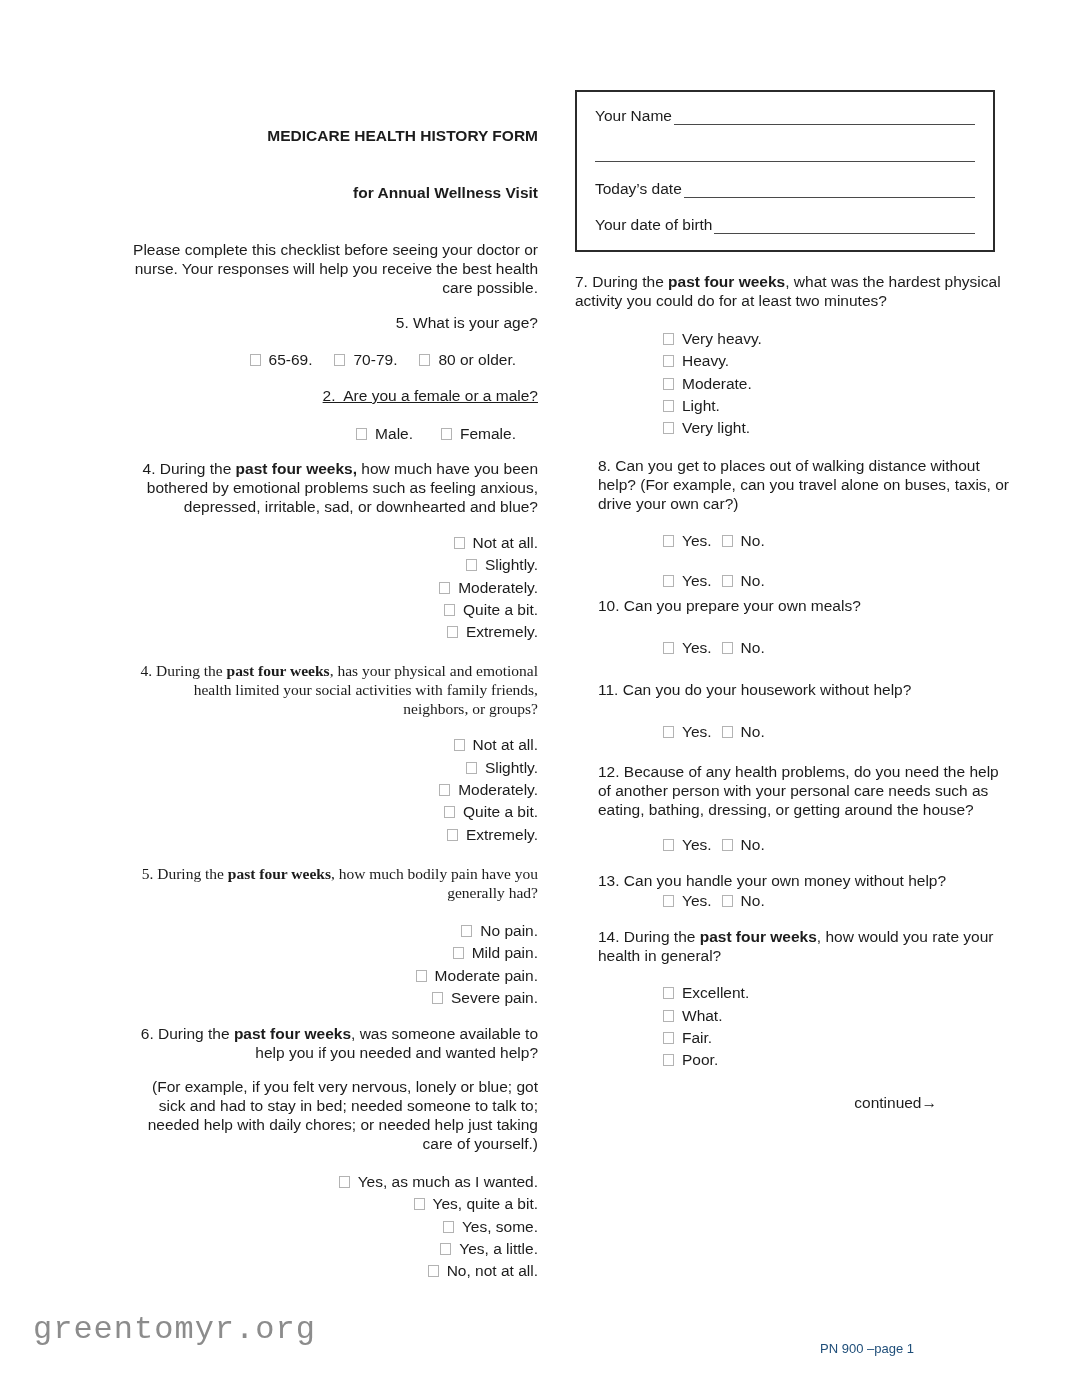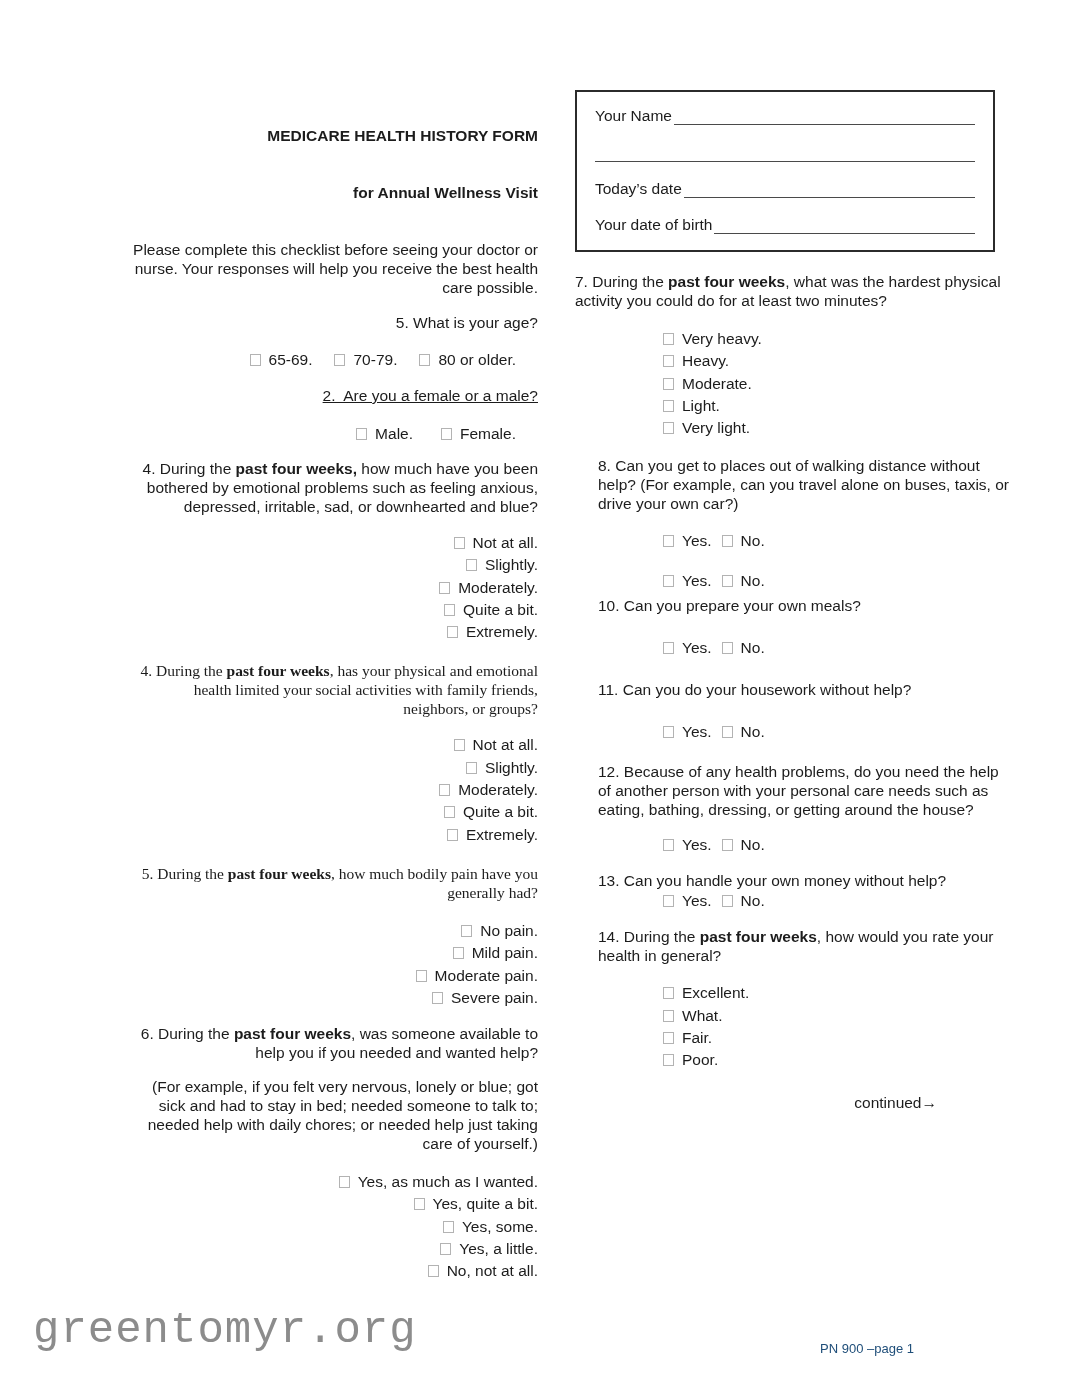--- a/index.html
+++ b/index.html
@@ -42,21 +42,21 @@
   .mb17 { margin-bottom:17px; } .mb18 { margin-bottom:18px; }
   .mb19 { margin-bottom:19px;text-decoration:underline; } .mb20 { margin-bottom:20px; }
   .mb21 { margin-bottom:21px; } .mb23 { margin-bottom:23px; }
   .mb4  { margin-bottom:4px; }  .mb6  { margin-bottom:6px; }
   .mb1  { margin-bottom:1px; }
 
   .continued { text-align:right; padding-right:75px; }
 
   .watermark {
     position:absolute; left:33px; top:1306px;
-    font-family:"Liberation Mono", monospace; font-size:44px; line-height:48px;
+    font-family:"Liberation Mono", monospace; font-size:32px; line-height:48px;
     color:#8c8c8c; letter-spacing:1px;
   }
   .page-num {
     position:absolute; left:820px; top:1339px;
     font-size:13px; color:#1f4e79;
   }
 </style>
 </head>
 <body>
 

